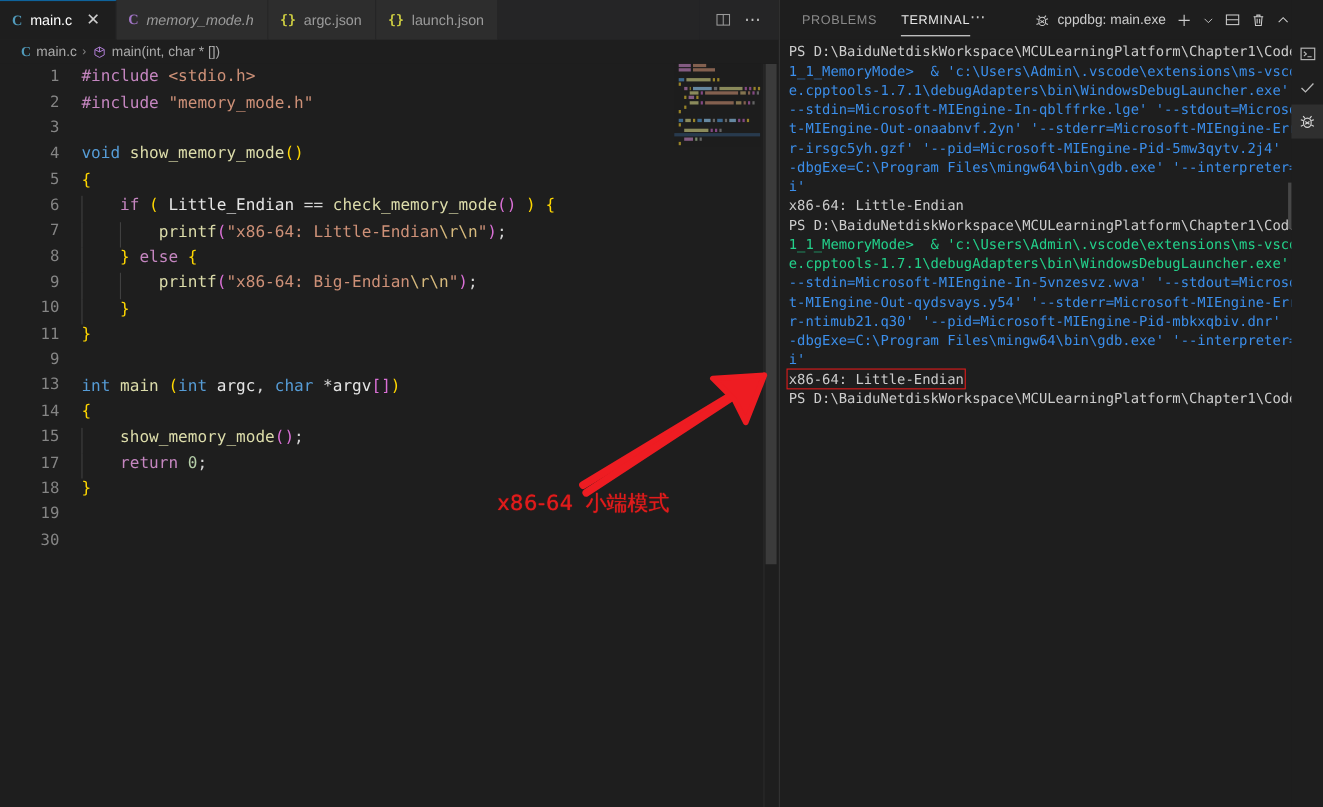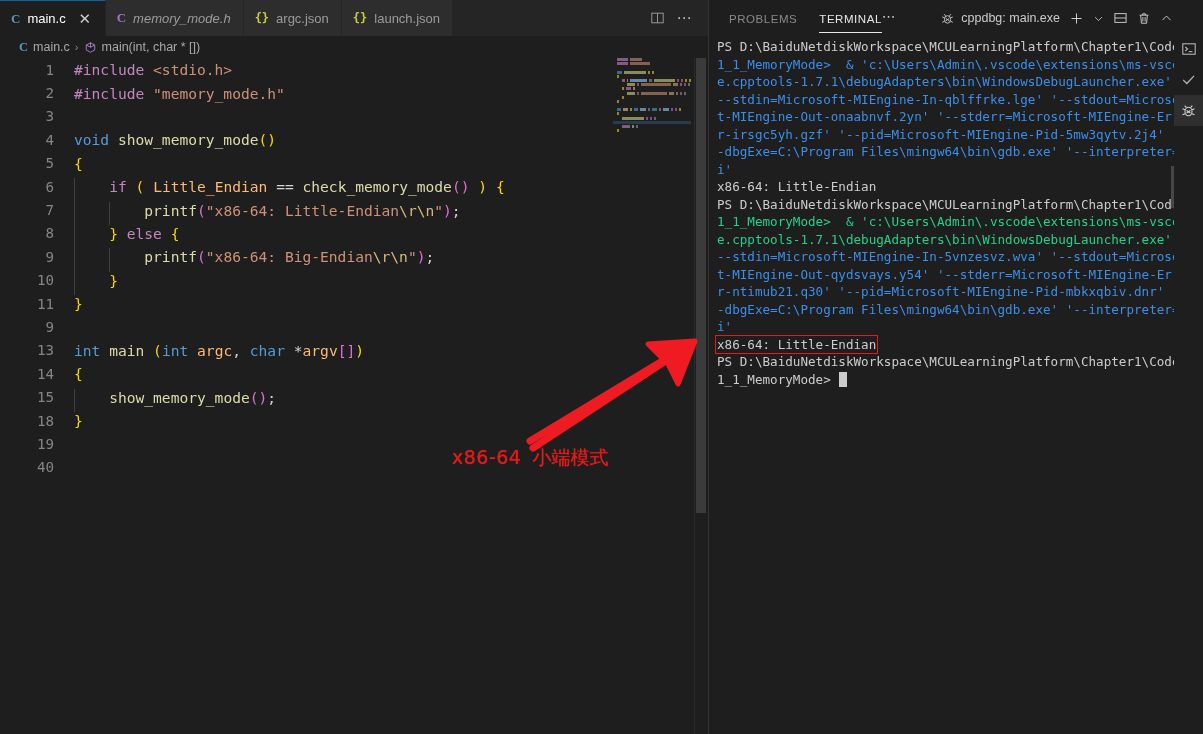--- a/index.html
+++ b/index.html
@@ -95,21 +95,21 @@
   .ind-guide {
     position: absolute; width: 1px; background: #404040;
     top: 0; height: 23.4px;
   }
   
   .c-pre   { color: #c586c0; }
   .c-str   { color: #ce9178; }
   .c-esc   { color: #d7ba7d; }
   .c-type  { color: #569cd6; }
   .c-fn    { color: #dcdcaa; }
-  .c-var   { color: #fdba74; }
+  .c-var   { color: #e5e5e5; }
   .c-key   { color: #c586c0; }
   .c-ctrl  { color: #c586c0; }
   .c-num   { color: #b5cea8; }
   .c-br1   { color: #ffd700; }
   .c-br2   { color: #da70d6; }
   .c-plain { color: #d4d4d4; }
 
   
   .minimap {
     position: absolute; top: 0; right: 17px;
@@ -334,29 +334,33 @@
           </div>
           <div class="code-row">
             <div class="lineno">14</div>
             <div class="codetext"><span class="c-br1">{</span></div>
           </div>
           <div class="code-row">
             <div class="lineno">15</div>
             <div class="codetext"><span class="ind-guide" style="left: 0px;"></span><span class="c-plain">    </span><span class="c-fn">show_memory_mode</span><span class="c-br2">(</span><span class="c-br2">)</span><span class="c-plain">;</span></div>
           </div>
           <div class="code-row">
+            <div class="lineno">17</div>
+            <div class="codetext"><span class="ind-guide" style="left: 0px;"></span><span class="c-plain">    </span><span class="c-key">return</span><span class="c-plain"> </span><span class="c-num">0</span><span class="c-plain">;</span></div>
+          </div>
+          <div class="code-row">
             <div class="lineno">18</div>
             <div class="codetext"><span class="c-br1">}</span></div>
           </div>
           <div class="code-row">
             <div class="lineno">19</div>
             <div class="codetext"></div>
           </div>
           <div class="code-row">
-            <div class="lineno">40</div>
+            <div class="lineno">30</div>
             <div class="codetext"></div>
           </div>
         </div>
 
       <div class="minimap" id="minimap-host">
           <div class="mm-line" style="padding-left: 4px;">
             <span class="mm-seg" style="width: 10.8px; background: rgb(138, 95, 136);"></span>
             <span class="mm-seg" style="width: 12.15px; background: rgb(138, 101, 83);"></span>
           </div>
           <div class="mm-line" style="padding-left: 4px;">
@@ -544,21 +548,20 @@
           <div class="tline"><span class="t-white">PS D:\BaiduNetdiskWorkspace\MCULearningPlatform\Chapter1\Code_</span></div>
           <div class="tline"><span class="t-green">1_1_MemoryMode&gt;  &amp; 'c:\Users\Admin\.vscode\extensions\ms-vscod</span></div>
           <div class="tline"><span class="t-green">e.cpptools-1.7.1\debugAdapters\bin\WindowsDebugLauncher.exe' '</span></div>
           <div class="tline"><span class="t-cyan">--stdin=Microsoft-MIEngine-In-5vnzesvz.wva' '--stdout=Microsof</span></div>
           <div class="tline"><span class="t-cyan">t-MIEngine-Out-qydsvays.y54' '--stderr=Microsoft-MIEngine-Erro</span></div>
           <div class="tline"><span class="t-cyan">r-ntimub21.q30' '--pid=Microsoft-MIEngine-Pid-mbkxqbiv.dnr' '-</span></div>
           <div class="tline"><span class="t-cyan">-dbgExe=C:\Program Files\mingw64\bin\gdb.exe' '--interpreter=m</span></div>
           <div class="tline"><span class="t-cyan">i'</span></div>
           <div class="tline"><span class="t-white t-hl">x86-64: Little-Endian</span></div>
           <div class="tline"><span class="t-white">PS D:\BaiduNetdiskWorkspace\MCULearningPlatform\Chapter1\Code_</span></div>
-          <div class="tline"><span class="t-white">1_1_MemoryMode&gt; </span><span class="cursor-block"></span></div>
         </div>
       <div class="term-divider"></div>
       <div class="term-scroll">
         <div class="term-scroll-thumb"></div>
       </div>
     </div>
 
     <div class="right-bar">
       <div class="rb-item">
         <svg width="16" height="16" viewBox="0 0 16 16" fill="none" stroke="#b9b9b9" stroke-width="1.05">

